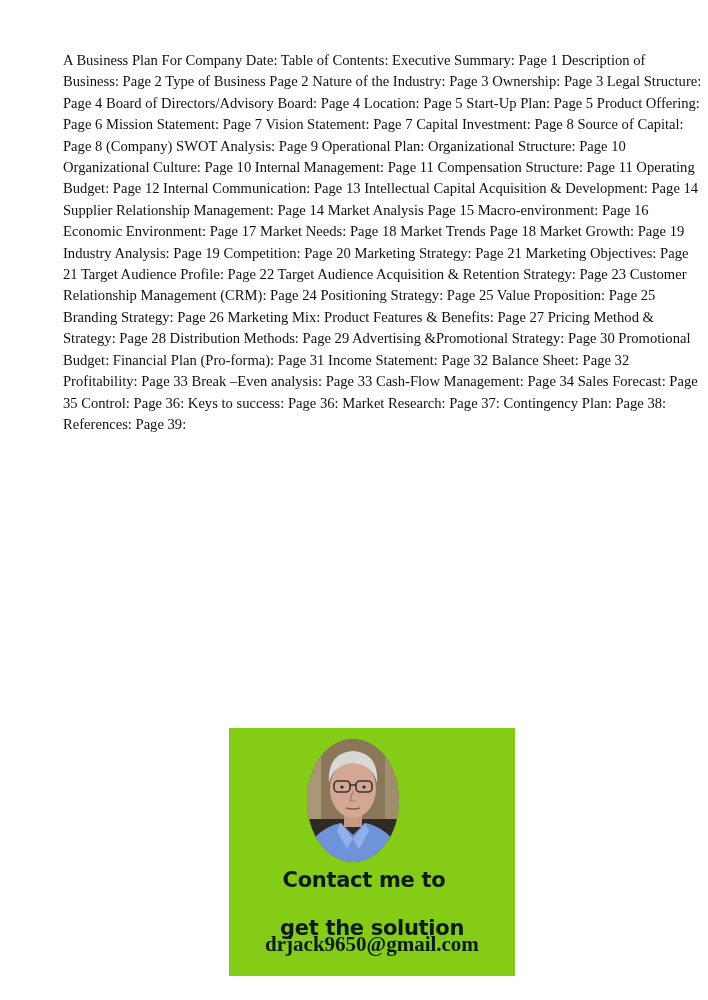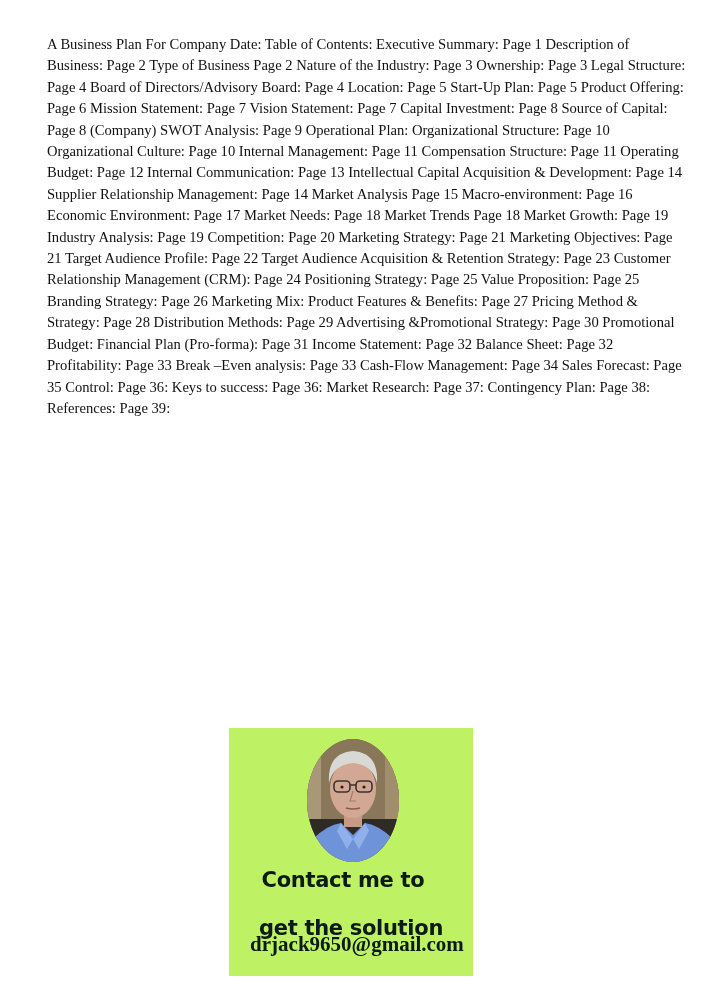--- a/index.html
+++ b/index.html
@@ -15,29 +15,29 @@
     }
     .page-text {
       position: absolute;
       left: 47px;
       top: 34px;
       width: 640px;
       font-family: "Liberation Serif", serif;
       font-size: 14.6px;
       line-height: 21.4px;
       color: #111111;
-      margin: 0;
+      margin: 16px;
     }
     .contact-card {
       position: absolute;
       left: 229px;
       top: 728px;
-      width: 244px;
+      width: 286px;
       height: 248px;
-      background: #bef264;
+      background: #84cc16;
     }
     .portrait {
       position: absolute;
       left: 78px;
       top: 11px;
       width: 92px;
       height: 123px;
       border-radius: 50%;
       overflow: hidden;
       background: #6b5a40;
@@ -59,21 +59,20 @@
     .email {
       position: absolute;
       left: 0;
       width: 100%;
       top: 204px;
       text-align: center;
       font-family: "Liberation Serif", serif;
       font-weight: bold;
       font-size: 21px;
       color: #0d1a1a;
-      padding-left: 6px;
     }
   </style>
 </head>
 <body>
 
 <p class="page-text">A Business Plan For Company Date: Table of Contents: Executive Summary: Page 1 Description of Business: Page 2 Type of Business Page 2 Nature of the Industry: Page 3 Ownership: Page 3 Legal Structure: Page 4 Board of Directors/Advisory Board: Page 4 Location: Page 5 Start-Up Plan: Page 5 Product Offering: Page 6 Mission Statement: Page 7 Vision Statement: Page 7 Capital Investment: Page 8 Source of Capital: Page 8 (Company) SWOT Analysis: Page 9 Operational Plan: Organizational Structure: Page 10 Organizational Culture: Page 10 Internal Management: Page 11 Compensation Structure: Page 11 Operating Budget: Page 12 Internal Communication: Page 13 Intellectual Capital Acquisition &amp; Development: Page 14 Supplier Relationship Management: Page 14 Market Analysis Page 15 Macro-environment: Page 16 Economic Environment: Page 17 Market Needs: Page 18 Market Trends Page 18 Market Growth: Page 19 Industry Analysis: Page 19 Competition: Page 20 Marketing Strategy: Page 21 Marketing Objectives: Page 21 Target Audience Profile: Page 22 Target Audience Acquisition &amp; Retention Strategy: Page 23 Customer Relationship Management (CRM): Page 24 Positioning Strategy: Page 25 Value Proposition: Page 25 Branding Strategy: Page 26 Marketing Mix: Product Features &amp; Benefits: Page 27 Pricing Method &amp; Strategy: Page 28 Distribution Methods: Page 29 Advertising &amp;Promotional Strategy: Page 30 Promotional Budget: Financial Plan (Pro-forma): Page 31 Income Statement: Page 32 Balance Sheet: Page 32 Profitability: Page 33 Break –Even analysis: Page 33 Cash-Flow Management: Page 34 Sales Forecast: Page 35 Control: Page 36: Keys to success: Page 36: Market Research: Page 37: Contingency Plan: Page 38: References: Page 39:</p>
 
 <div class="contact-card">
   <div class="portrait">
     <svg width="92" height="123" viewBox="0 0 92 123" xmlns="http://www.w3.org/2000/svg">

